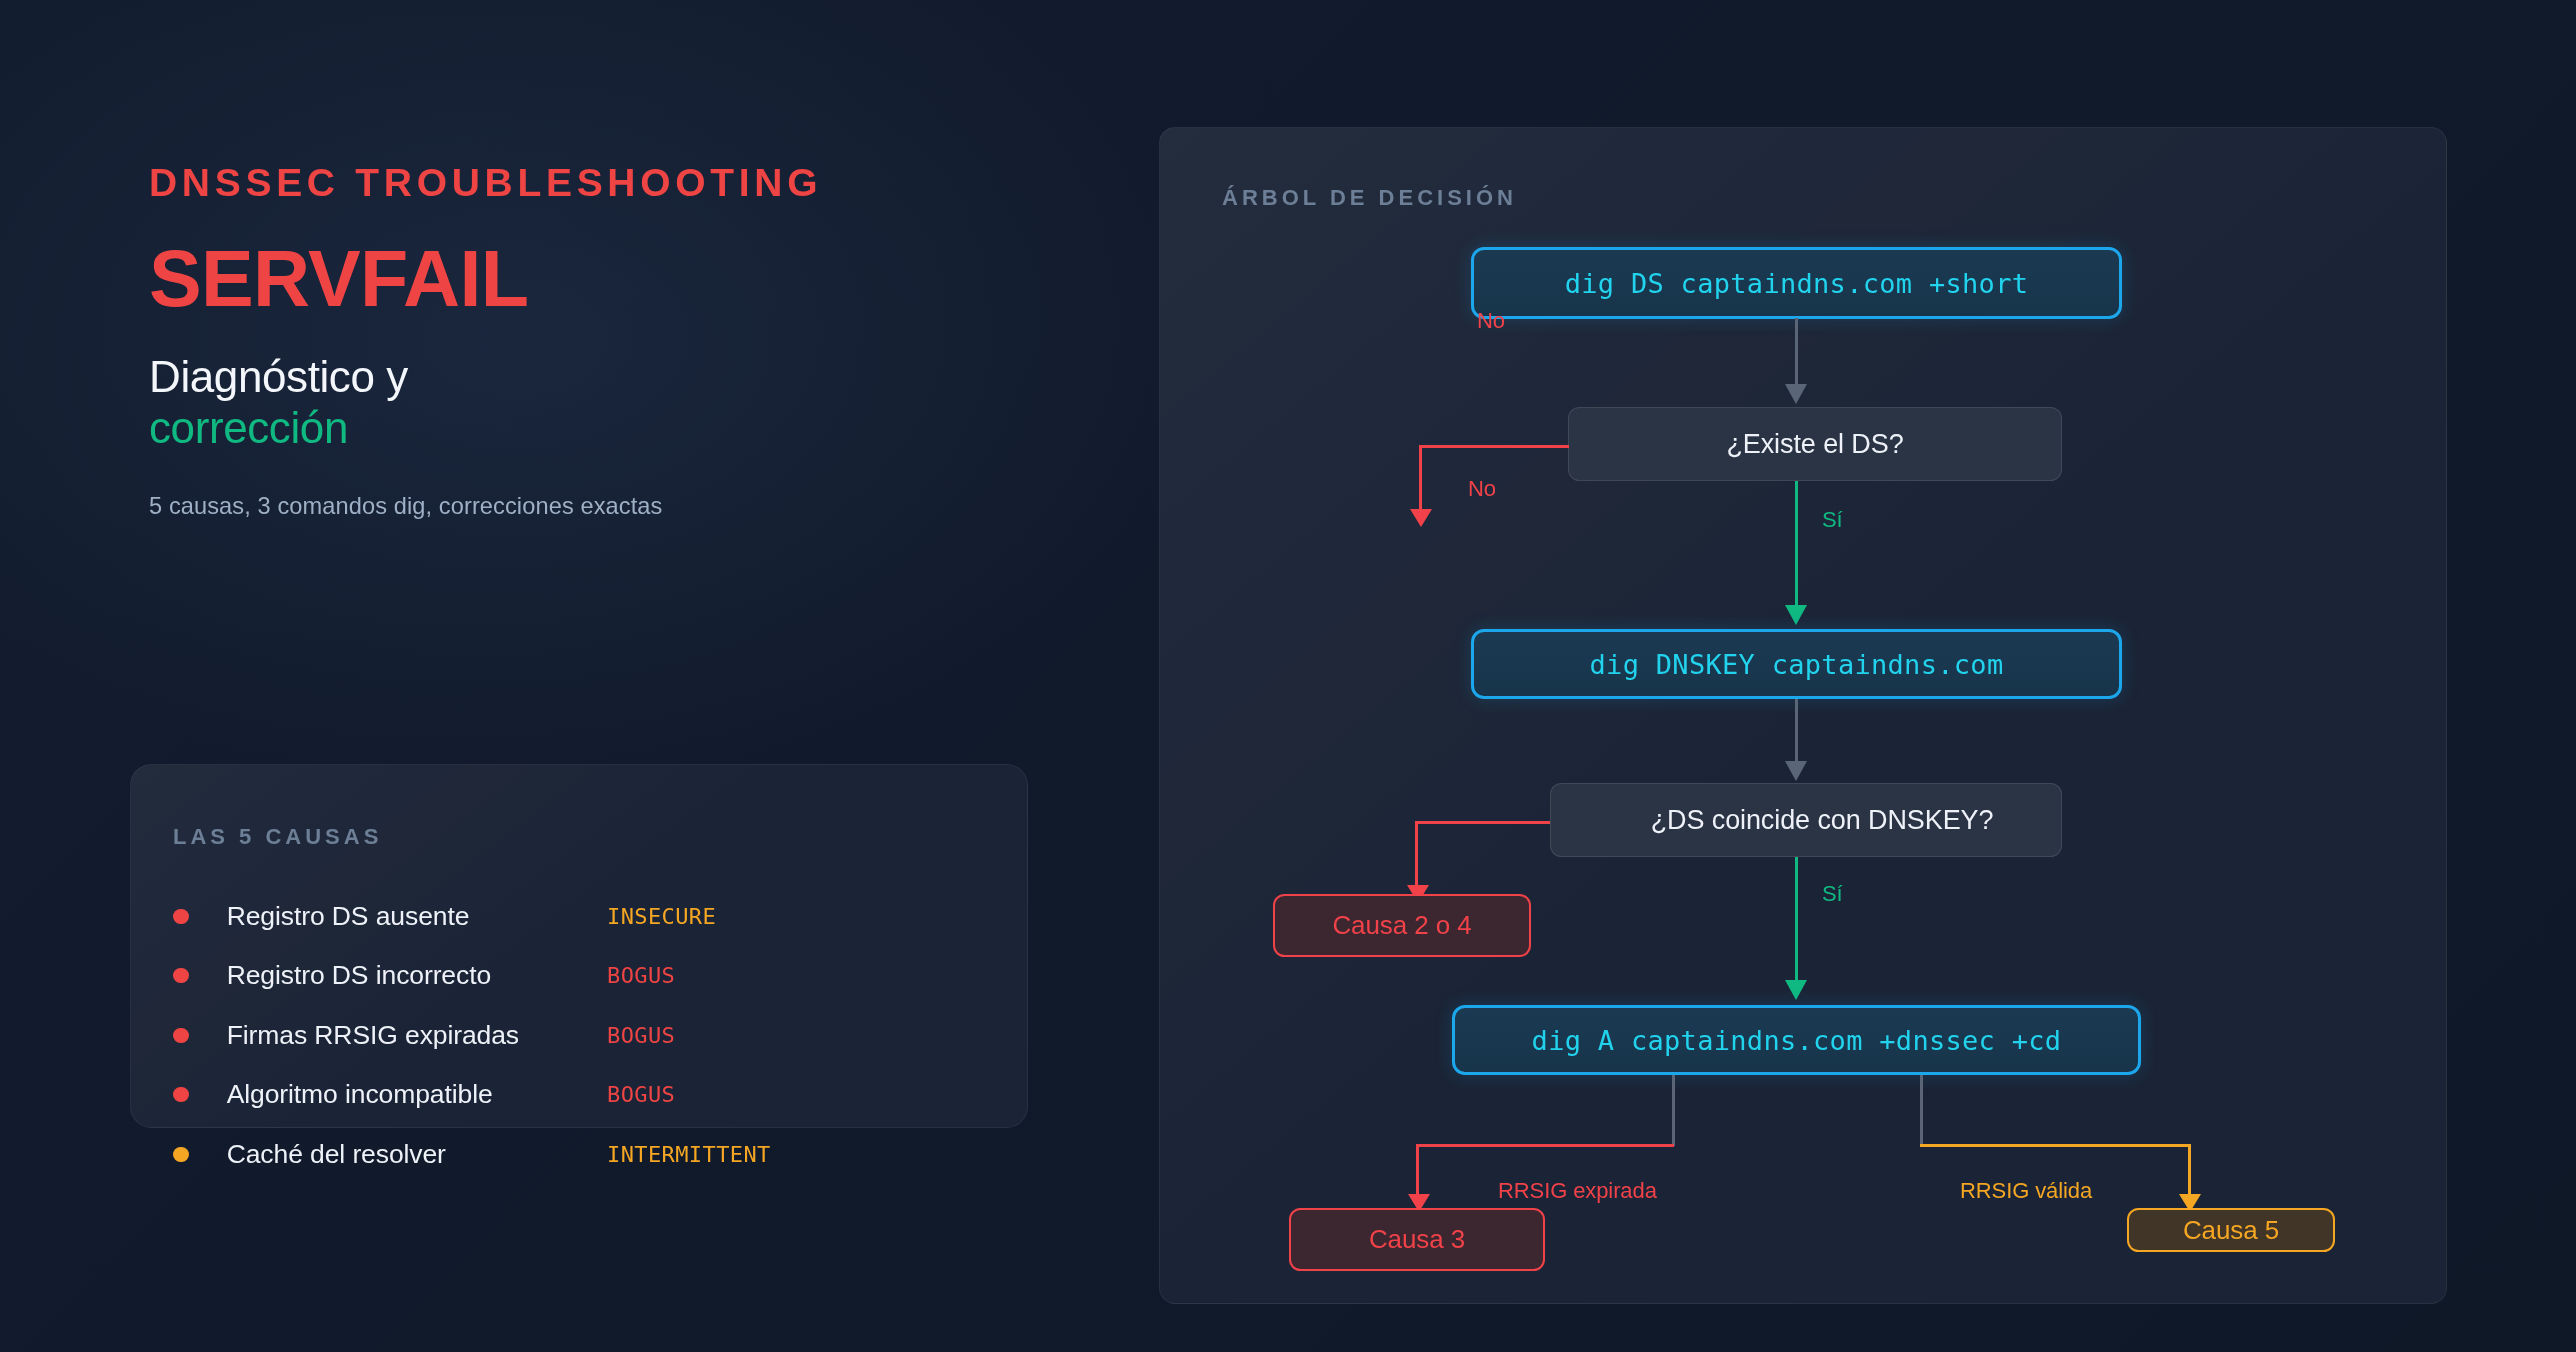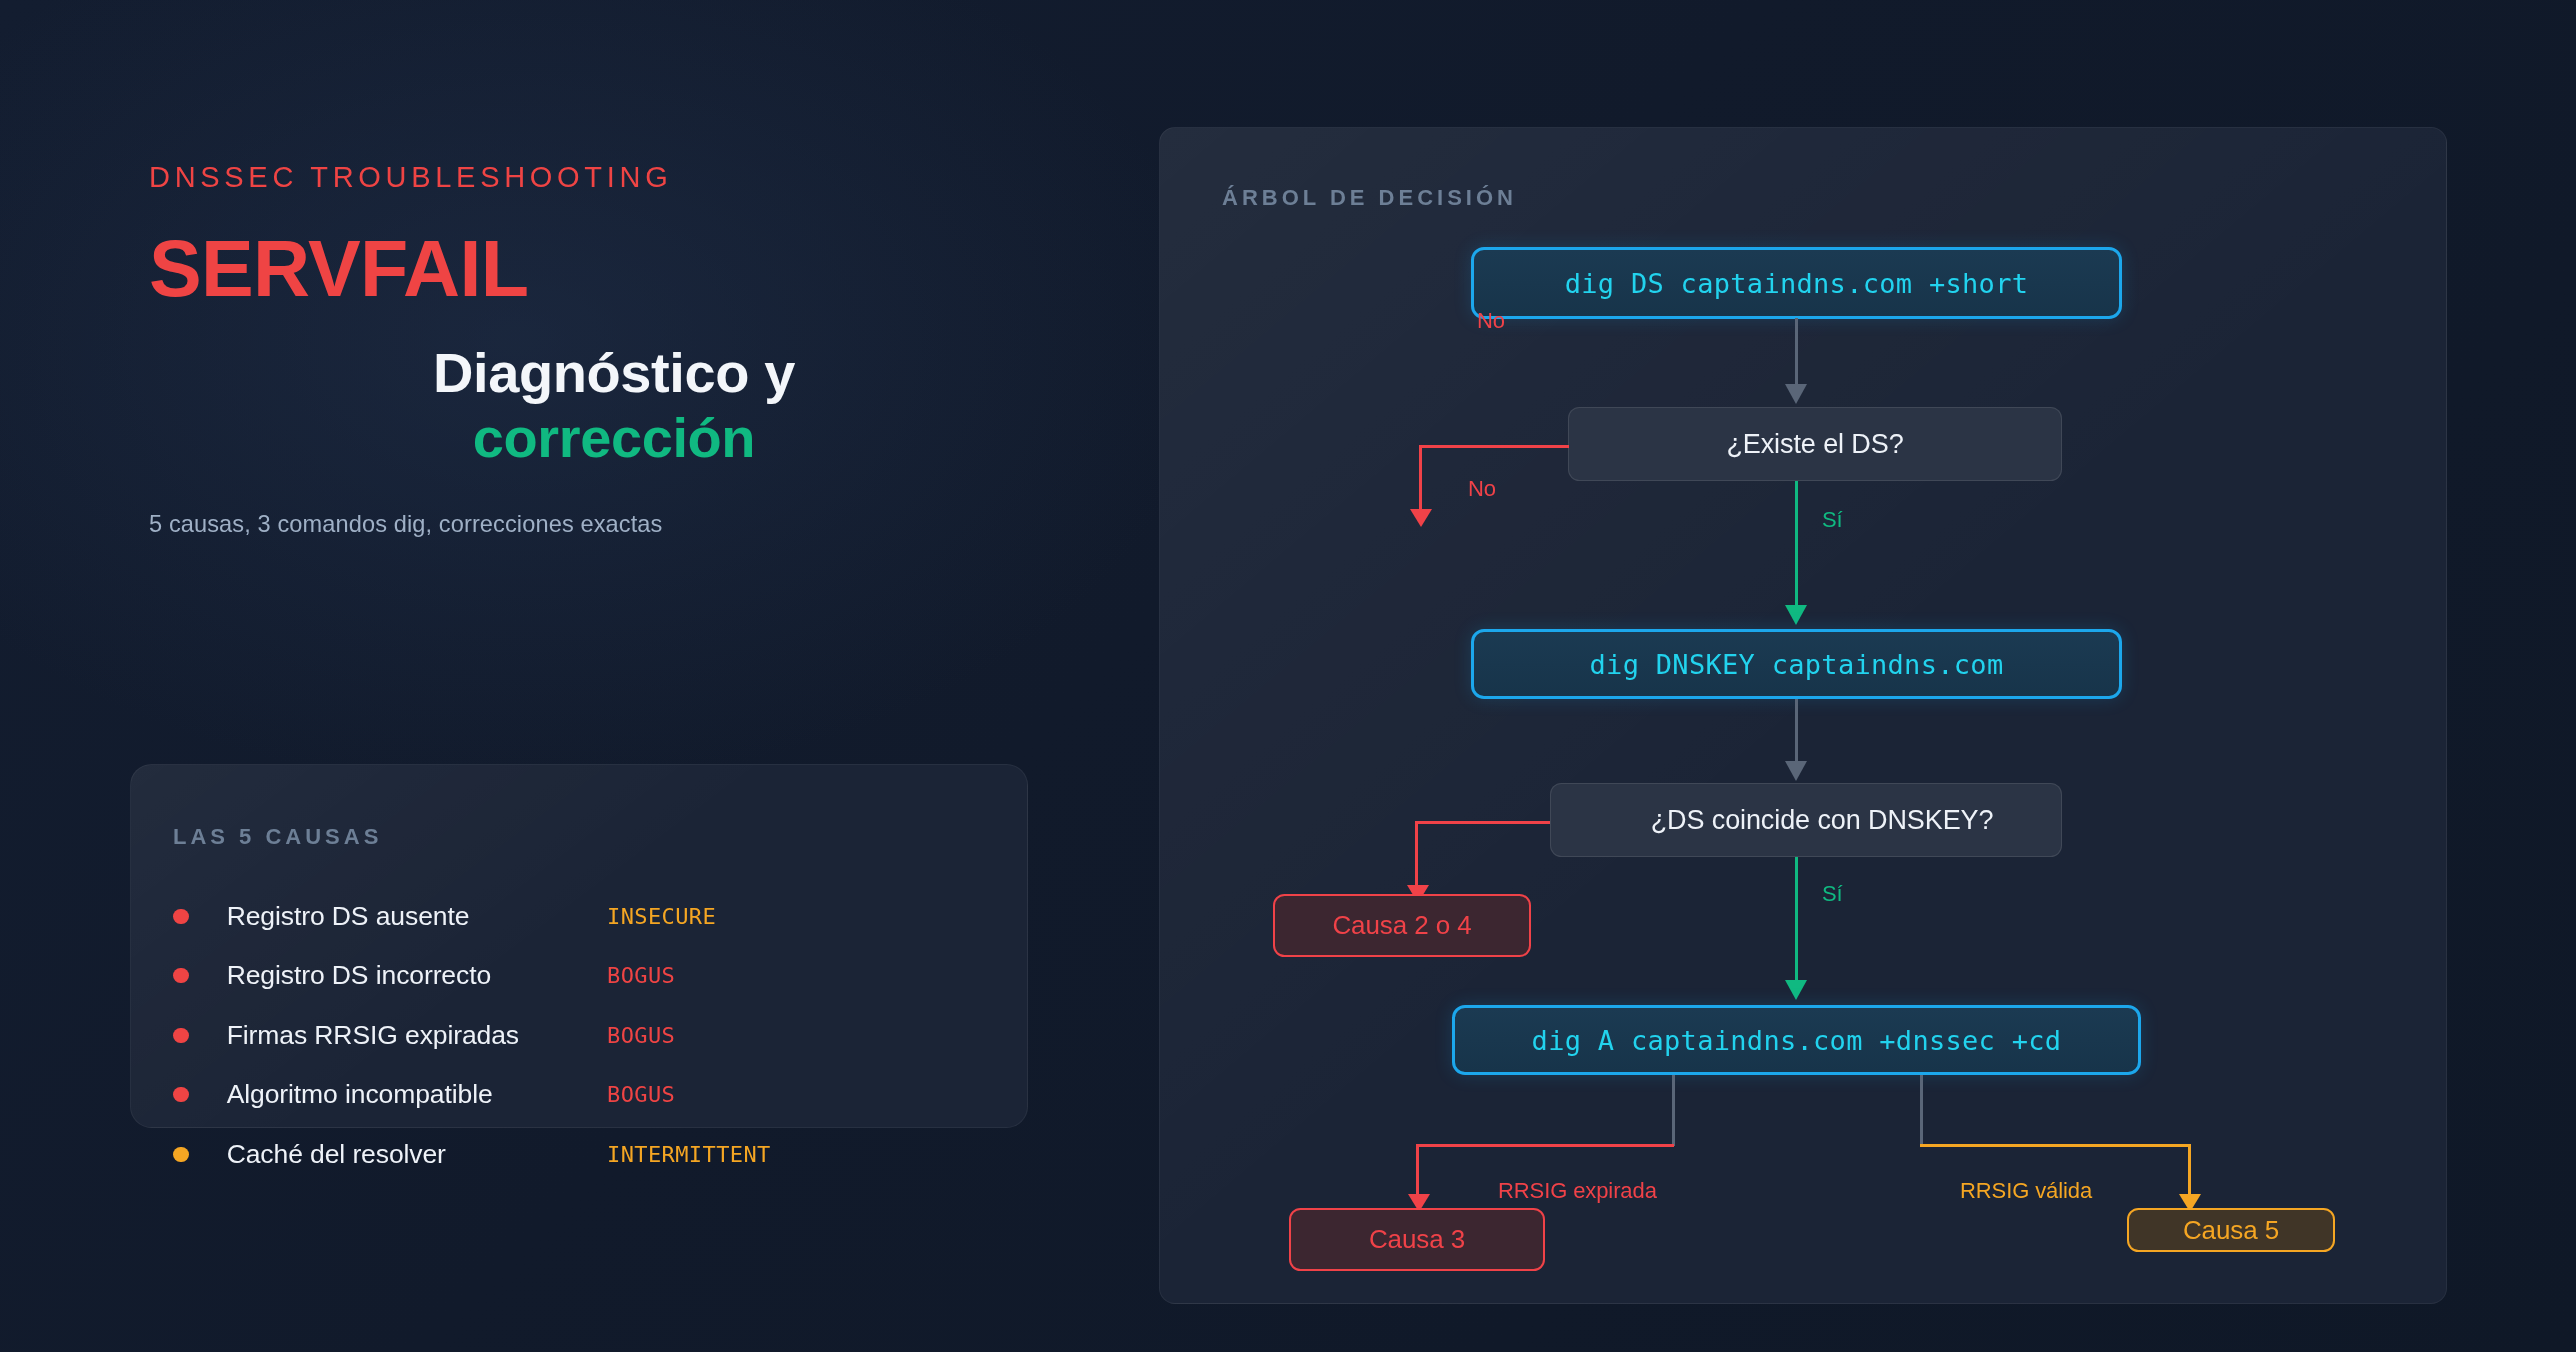--- a/index.html
+++ b/index.html
@@ -15,32 +15,31 @@
     width:2576px; height:1352px;
     background:
       radial-gradient(1002px 644px at 20% 25%, rgba(36,52,80,0.45) 0%, rgba(17,26,43,0) 70%),
       linear-gradient(135deg, #131d30 0%, #111a2b 45%, #0f1827 100%);
   }
 
   
   #left { position:absolute; left:149px; top:163px; width:930px; }
 
   .eyebrow {
-    font-size:29px; font-weight:normal; letter-spacing:4.7px;
+    font-size:39px; font-weight:bold; letter-spacing:4.7px;
     color:#ef4444; line-height:1;
   }
   .bigtitle {
     margin-top:37px;
     font-size:79px; font-weight:bold; letter-spacing:-0.7px;
     color:#ef4444; line-height:1;
   }
   .subtitle-line {
-    font-size:56px; font-weight:bold; line-height:1.16;
+    font-size:44px; font-weight:normal; line-height:1.16;
     letter-spacing:-0.4px;
-    text-align:center;
   }
   .sub1 { margin-top:33px; color:#f3f6fa; }
   .sub2 { color:#10b981; }
   .tagline {
     margin-top:40px;
     font-size:23.6px; color:#9fb0c6; letter-spacing:0.1px;
   }
 
   
   #causes-card {

